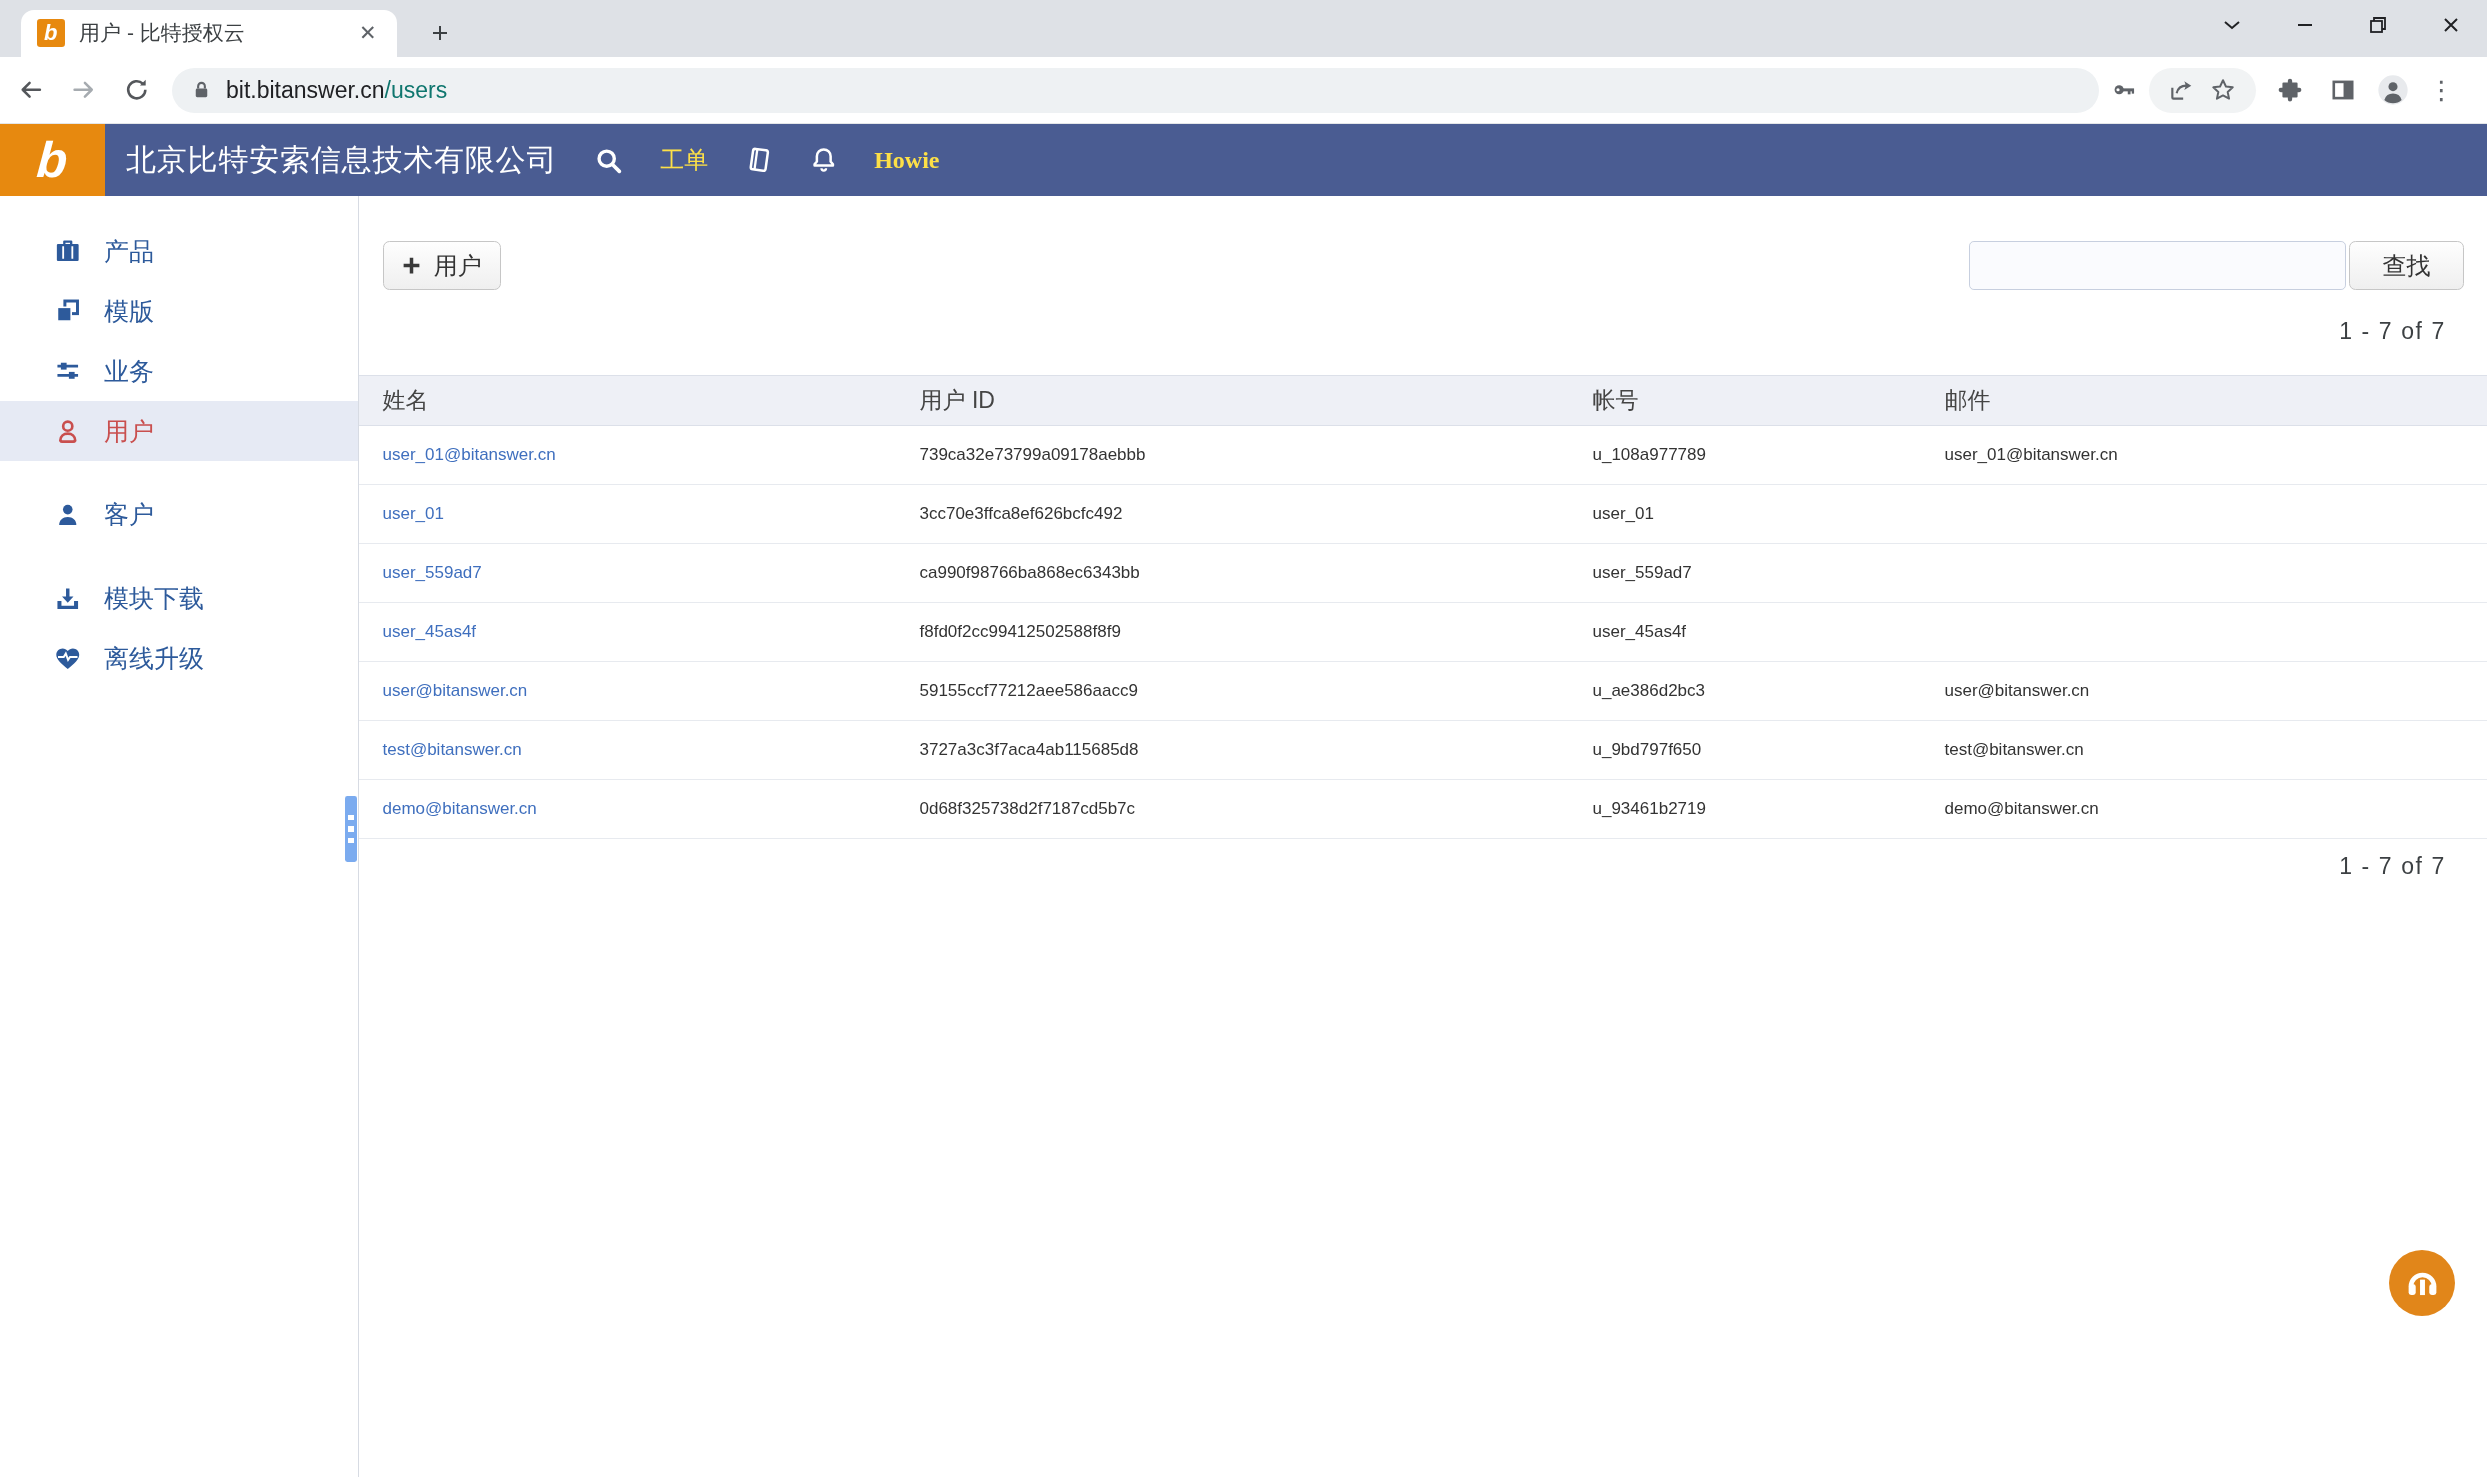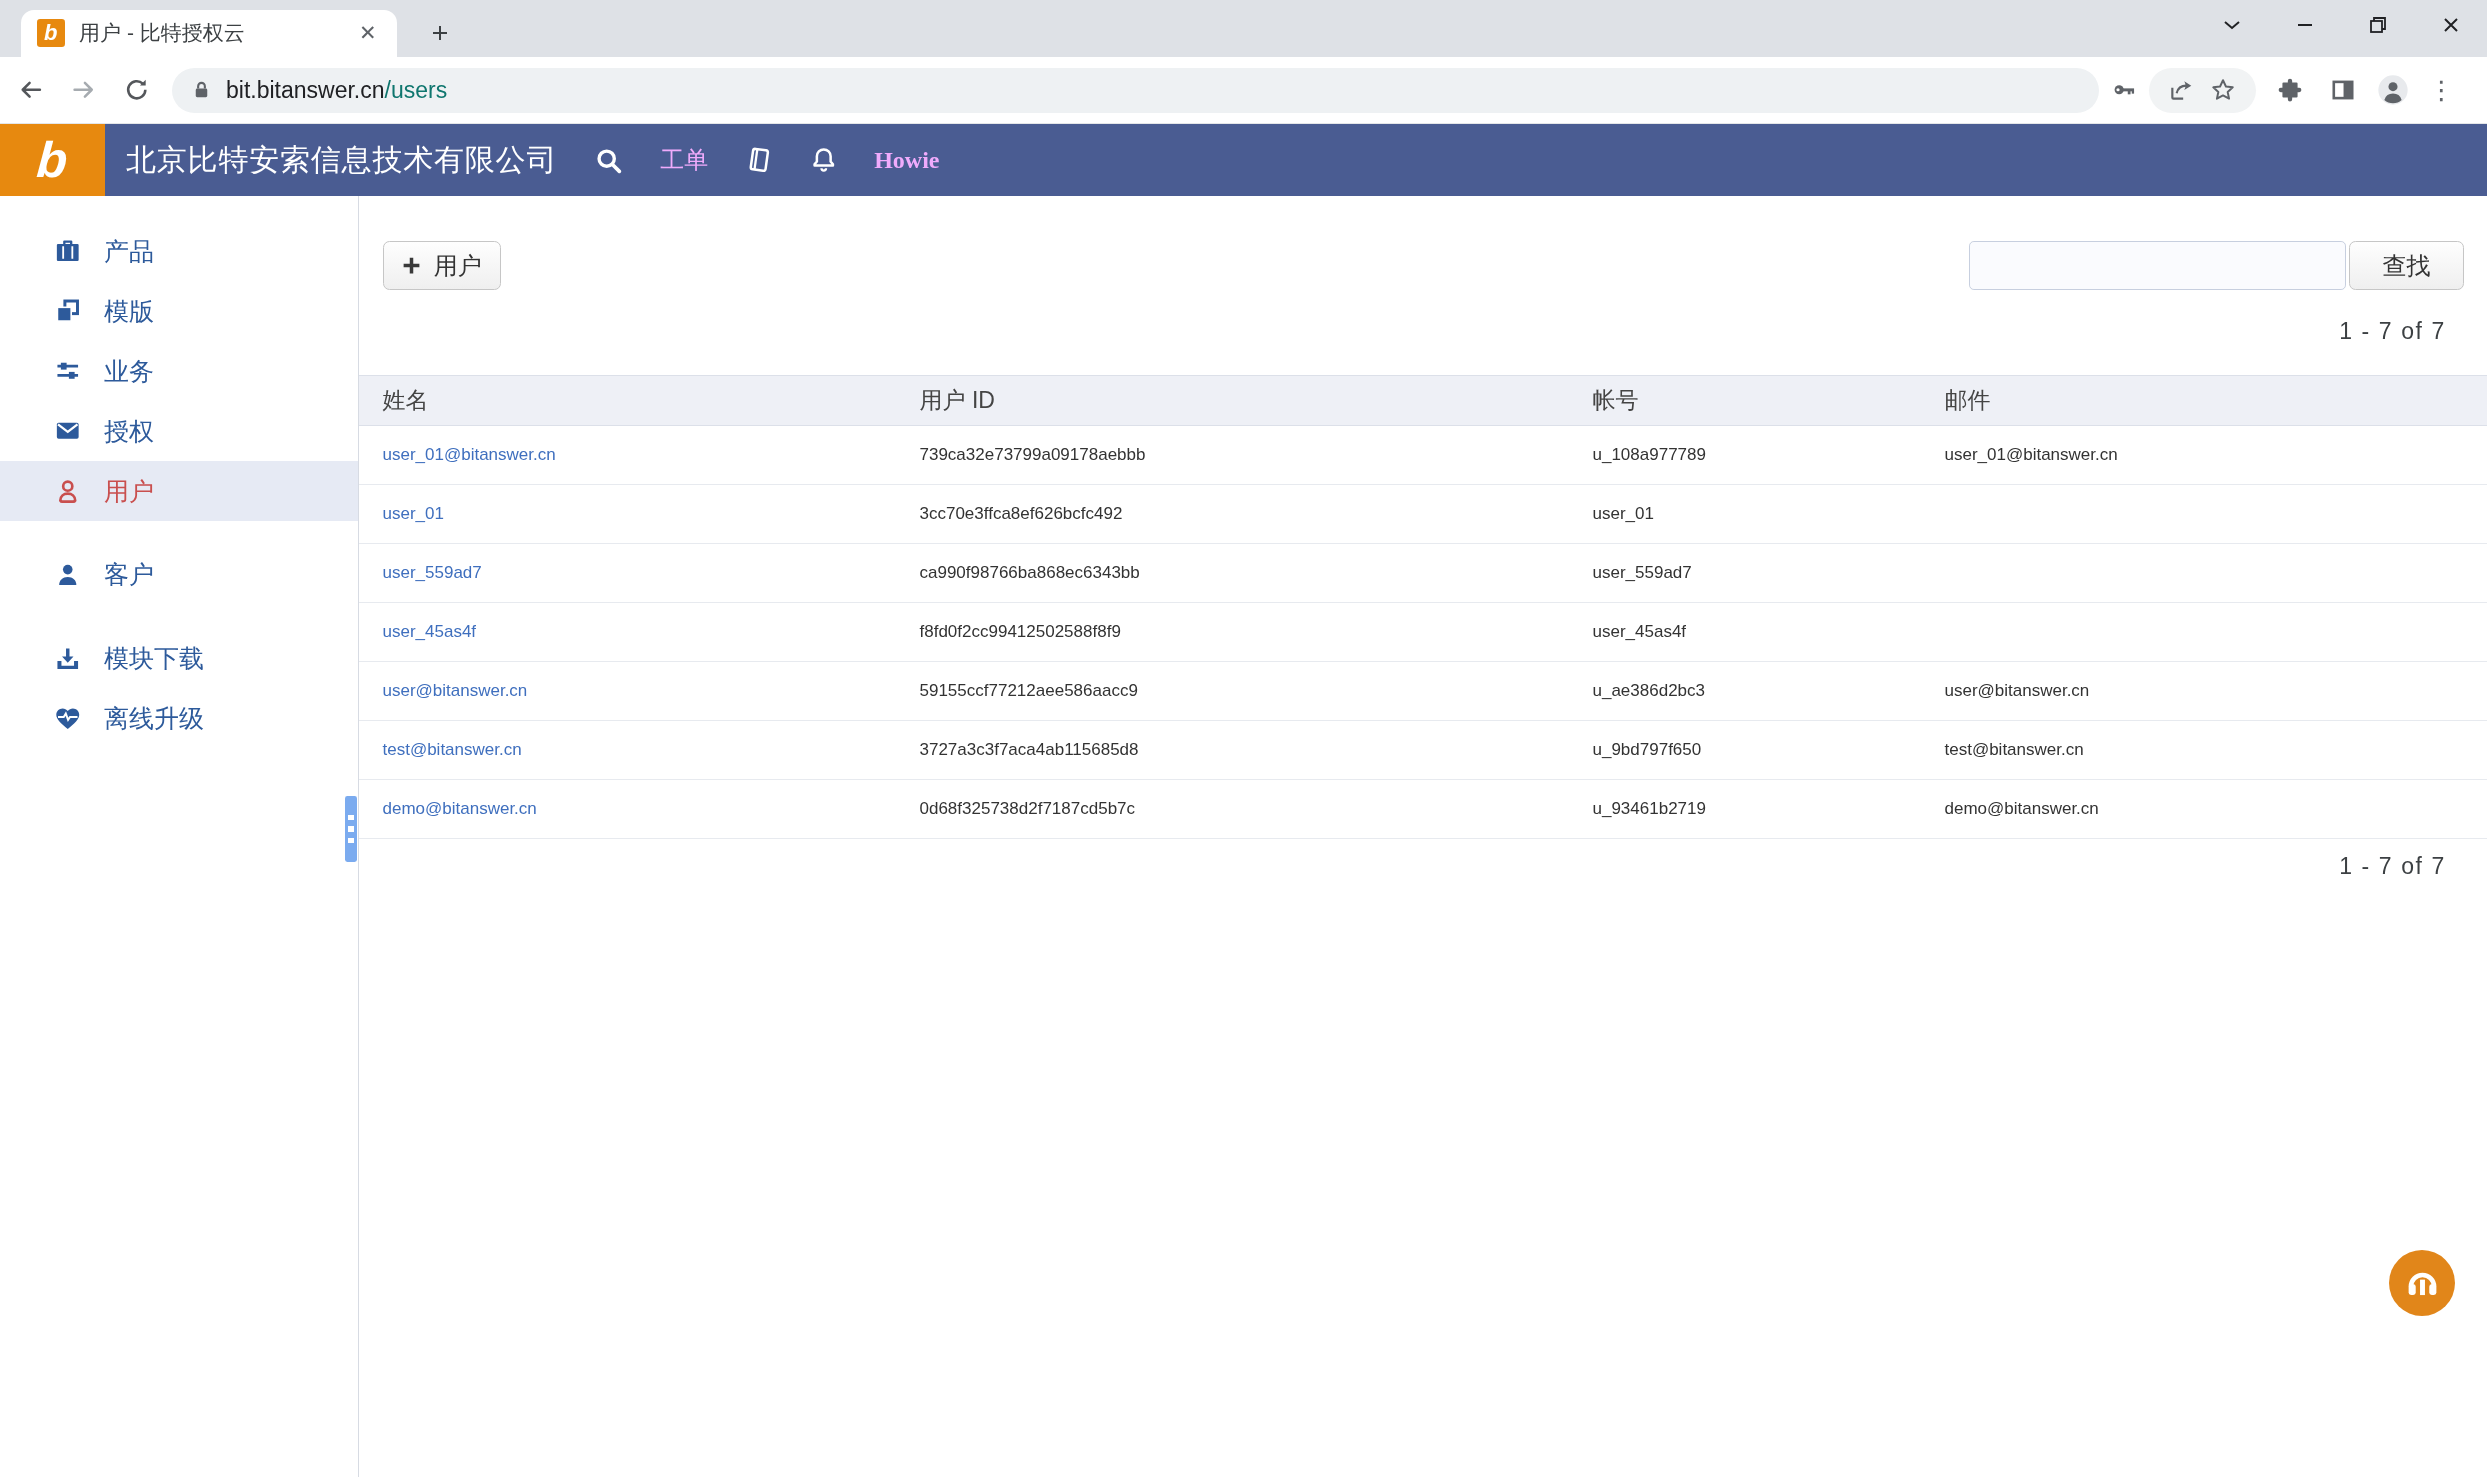--- a/index.html
+++ b/index.html
@@ -35,21 +35,21 @@
   
   .app-header { height:72px; background:#4a5c92; display:flex; align-items:center; }
   .logo { width:105px; height:72px; background:#e7890f; display:flex; align-items:center; justify-content:center; }
   .logo span { color:#fff; font-size:50px; font-weight:bold; font-style:italic; transform:skewX(-4deg); }
   .company { color:#fff; font-size:30px; margin-left:21px; letter-spacing:0.8px; }
   .hdr-search { margin-left:auto; width:557px; height:47px; background:#fff; border-radius:6.5px; display:flex; overflow:hidden; }
   .scope { width:136px; background:#f3f4f6; border-right:0.8px solid #dcdfe3; display:flex; align-items:center; justify-content:center; font-size:23px; color:#3c4043; gap:9.7px; }
   .scope .tri { width:0; height:0; border-left:7.3px solid transparent; border-right:7.3px solid transparent; border-top:9px solid #5f6368; }
   .hdr-input { flex:1; border:none; outline:none; font-size:23px; padding:0 14.6px; color:#333; background:#fff; }
   .hdr-ic { color:#fff; margin-left:37px; display:flex; align-items:center; }
-  .hdr-text { color:#f0abfc; font-size:24px; margin-left:37px; white-space:nowrap; }
+  .hdr-text { color:#fde047; font-size:24px; margin-left:37px; white-space:nowrap; }
   .hdr-user { font-weight:bold; margin-right:21px;font-family:Liberation Serif, serif; }
 
   
   .app-body { height:1282px; display:flex; position:relative; }
   .sidebar { width:359px; background:#fff; border-right:1.6px solid #d7dbe3; padding-top:25px; position:relative; }
   .nav-item { height:60px; display:flex; align-items:center; padding-left:52px; color:#2d5a9b; cursor:pointer; }
   .nav-item .ic { width:31px; display:flex; justify-content:center; }
   .nav-item .lbl { font-size:25px; margin-left:21px; }
   .nav-item.active { background:#e6eaf4; color:#c94f4e; }
   .gap-sm { height:23.5px; }
@@ -241,29 +241,20 @@
     </div>
     <div class="nav-item">
       <span class="ic">
         <svg width="27.5" height="27.5" viewBox="0 0 24 24">
             <path d="M3 8h18M3 16h18" stroke="currentColor" stroke-width="2.4"></path>
             <rect x="6" y="5" width="5" height="6" fill="currentColor"></rect>
             <rect x="13" y="13" width="5" height="6" fill="currentColor"></rect>
           </svg>
       </span>
       <span class="lbl">业务</span>
-    </div>
-    <div class="nav-item">
-      <span class="ic">
-        <svg width="27.5" height="27.5" viewBox="0 0 24 24">
-            <rect x="2.5" y="5" width="19" height="14" rx="1.5" fill="currentColor"></rect>
-            <path d="M3.5 6.5l8.5 6.5 8.5-6.5" fill="none" stroke="#fff" stroke-width="2"></path>
-          </svg>
-      </span>
-      <span class="lbl">授权</span>
     </div>
     <div class="nav-item active">
       <span class="ic">
         <svg width="27.5" height="27.5" viewBox="0 0 24 24">
             <circle cx="12" cy="8" r="4" fill="none" stroke="currentColor" stroke-width="2.3"></circle>
             <path d="M5.5 20.5c0-3.8 2.9-6 6.5-6s6.5 2.2 6.5 6a2 2 0 0 1-2 1H7.5a2 2 0 0 1-2-1z" fill="none" stroke="currentColor" stroke-width="2.3" stroke-linejoin="round"></path>
           </svg>
       </span>
       <span class="lbl">用户</span>
     </div>

